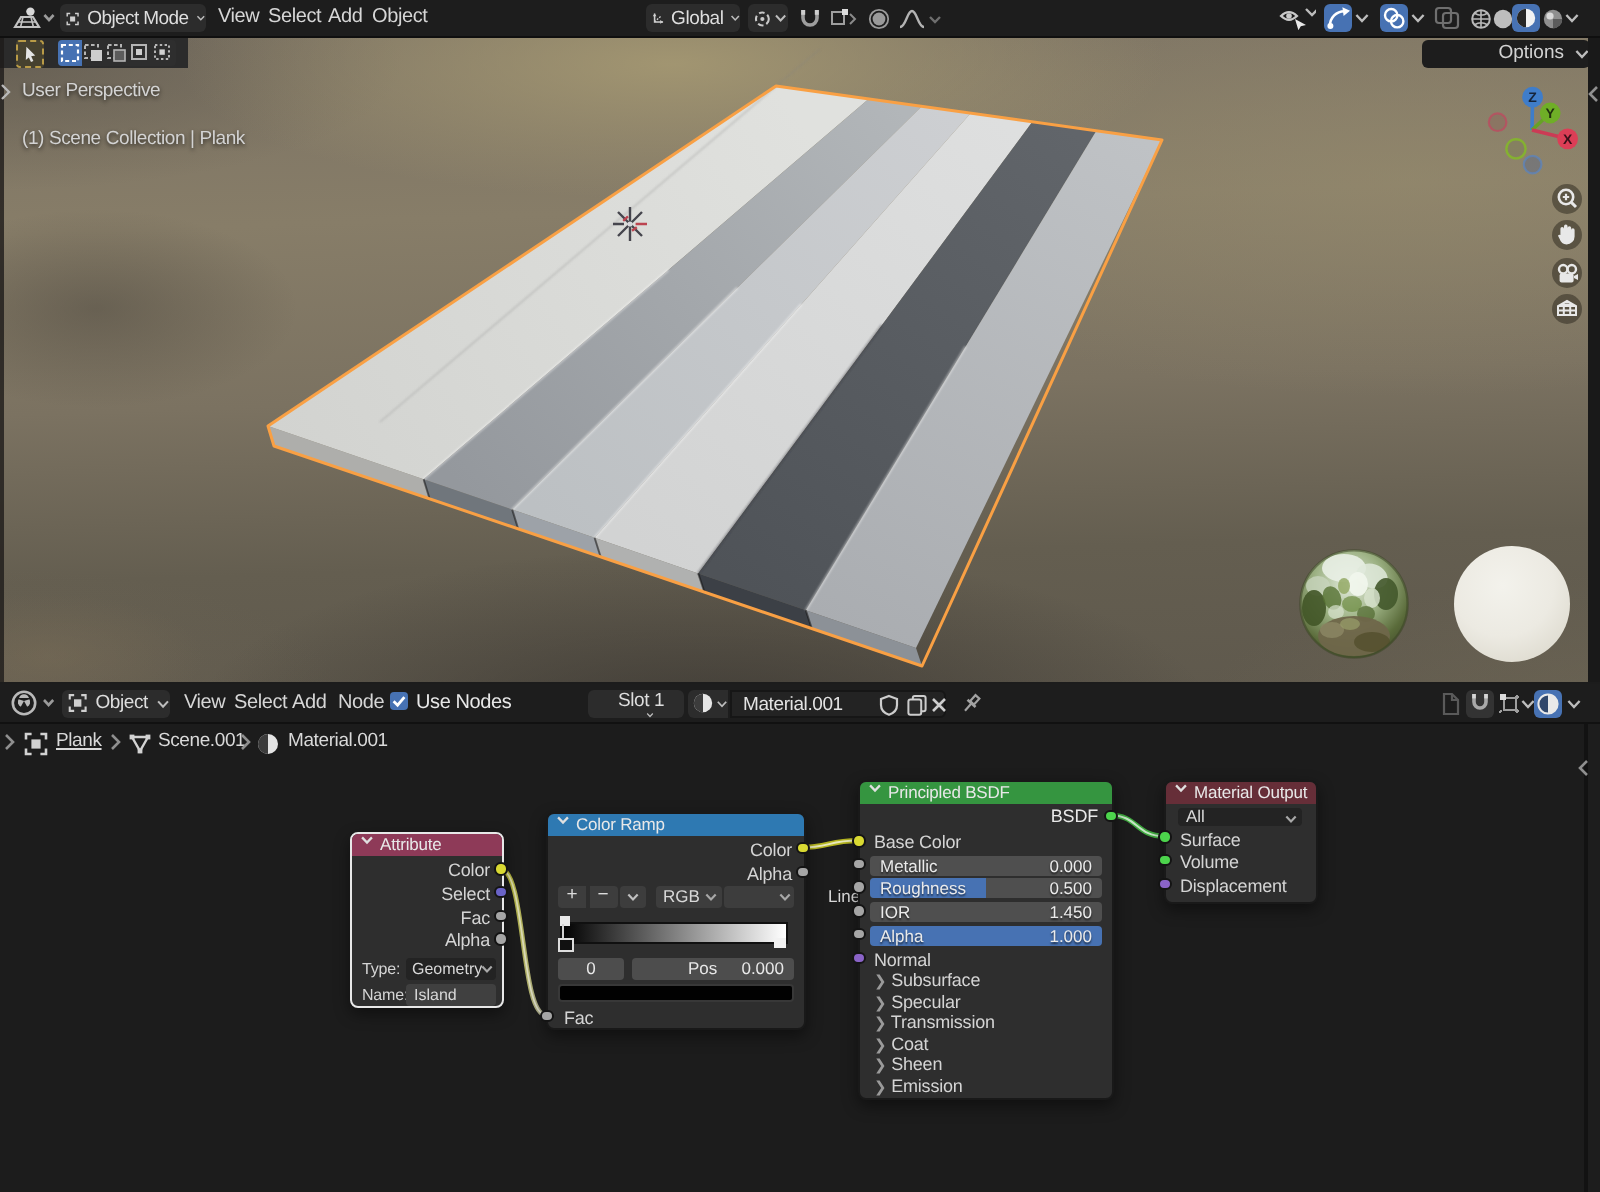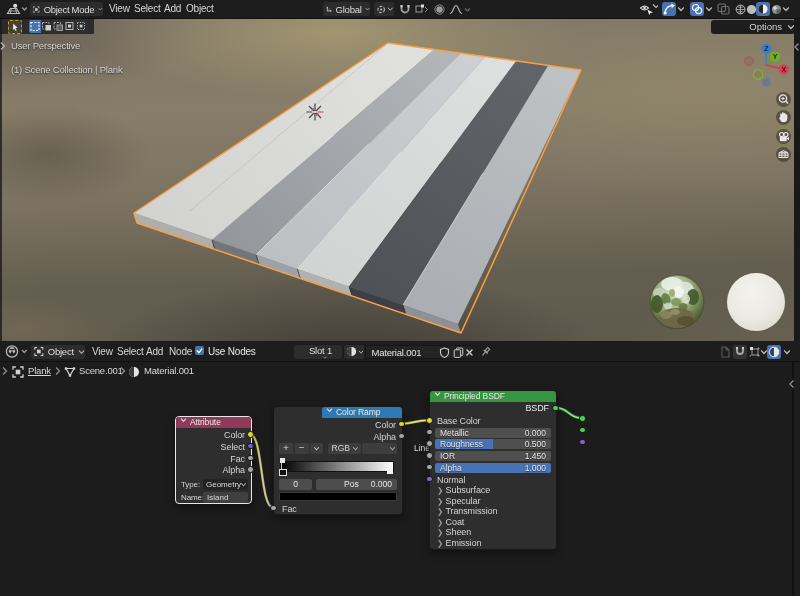--- a/index.html
+++ b/index.html
@@ -515,21 +515,21 @@
       <div class="abs" style="left:27px;top:74.5px;width:45px;height:11px;background:#404040;border-radius:2px;">
         <span class="abs" style="left:4px;top:0;color:#d8d8d8;font-size:8px;line-height:11px;">Island</span>
       </div>
     </div>
     <div class="sock" style="left:247px;top:69.3px;background:#d9d932;"></div>
     <div class="sock" style="left:247px;top:80.7px;background:#6a63c7;"></div>
     <div class="sock" style="left:247px;top:92.8px;background:#a5a5a5;"></div>
     <div class="sock" style="left:247px;top:104.1px;background:#a5a5a5;"></div>
 
     <div class="node" style="left:273px;top:44px;width:128px;height:107px;">
-      <div class="hdr" style="background:#2e79b2;margin-left:48px;">
+      <div class="hdr" style="background:#2e79b2;">
         <svg width="7" height="6" viewBox="0 0 8 6" style="margin-right:3px">
             <path d="M1.2 1.5 L4 4.5 L6.8 1.5" stroke="#e0e0e0" fill="none" stroke-width="1.3"></path>
           </svg>
         Color Ramp
       </div>
       <div class="nlabel" style="right:6px;top:12.5px;">Color</div>
       <div class="nlabel" style="right:6px;top:24.5px;">Alpha</div>
       <div class="abs" style="left:5px;top:35.5px;width:14px;height:11px;background:#3d3d3d;border-radius:2px 0 0 2px;color:#dcdcdc;font-size:9.5px;text-align:center;line-height:10px;">+</div>
       <div class="abs" style="left:20.5px;top:35.5px;width:14px;height:11px;background:#3d3d3d;border-radius:0 2px 2px 0;color:#dcdcdc;font-size:9.5px;text-align:center;line-height:9px;">−</div>
       <div class="abs" style="left:36px;top:35.5px;width:13px;height:11px;background:#3d3d3d;border-radius:2px;">
@@ -601,20 +601,37 @@
       <div class="nlabel" style="left:7px;top:146.8px;"><span style="color:#9a9a9a;font-size:7.5px;">❯</span> Emission</div>
     </div>
     <div class="sock" style="left:552px;top:42.6px;background:#4cd44c;"></div>
     <div class="sock" style="left:426px;top:55.3px;background:#d9d932;"></div>
     <div class="sock" style="left:426px;top:66.6px;background:#a5a5a5;"></div>
     <div class="sock" style="left:426px;top:78.4px;background:#a5a5a5;"></div>
     <div class="sock" style="left:426px;top:90.1px;background:#a5a5a5;"></div>
     <div class="sock" style="left:426px;top:101.8px;background:#a5a5a5;"></div>
     <div class="sock" style="left:426px;top:113.6px;background:#8a63c7;"></div>
 
+    <div class="node" style="left:582px;top:28px;width:75px;height:60px;">
+      <div class="hdr" style="background:#662e38;">
+        <svg width="7" height="6" viewBox="0 0 8 6" style="margin-right:3px">
+            <path d="M1.2 1.5 L4 4.5 L6.8 1.5" stroke="#e0e0e0" fill="none" stroke-width="1.3"></path>
+          </svg>
+        Material Output
+      </div>
+      <div class="abs" style="left:6px;top:12.5px;width:62px;height:9.5px;background:#232323;border-radius:2px;">
+        <span class="abs" style="left:4px;top:0;color:#d8d8d8;font-size:8.5px;line-height:9.5px;">All</span>
+        <svg class="abs" style="right:2px;top:3px" width="7" height="5" viewBox="0 0 8 6">
+            <path d="M1.2 1.5 L4 4.5 L6.8 1.5" stroke="#a8a8a8" fill="none" stroke-width="1.3"></path>
+          </svg>
+      </div>
+      <div class="nlabel" style="left:7px;top:23.5px;">Surface</div>
+      <div class="nlabel" style="left:7px;top:35.3px;">Volume</div>
+      <div class="nlabel" style="left:7px;top:47.3px;">Displacement</div>
+    </div>
     <div class="sock" style="left:579px;top:53.1px;background:#4cd44c;"></div>
     <div class="sock" style="left:579px;top:64.9px;background:#4cd44c;"></div>
     <div class="sock" style="left:579px;top:76.9px;background:#8a63c7;"></div>
 
     <div class="abs" style="left:792px;top:0;width:1.5px;height:234px;background:#121212;"></div>
     <div class="abs" style="left:793.5px;top:0;width:6.5px;height:234px;background:#1d1d1d;"></div>
     <svg class="abs" style="left:788px;top:17px" width="7" height="10" viewBox="0 0 7 10">
         <path d="M5.5 1.5 L2 5 L5.5 8.5" stroke="#8f8f8f" fill="none" stroke-width="1.3"></path>
       </svg>
   </div>

